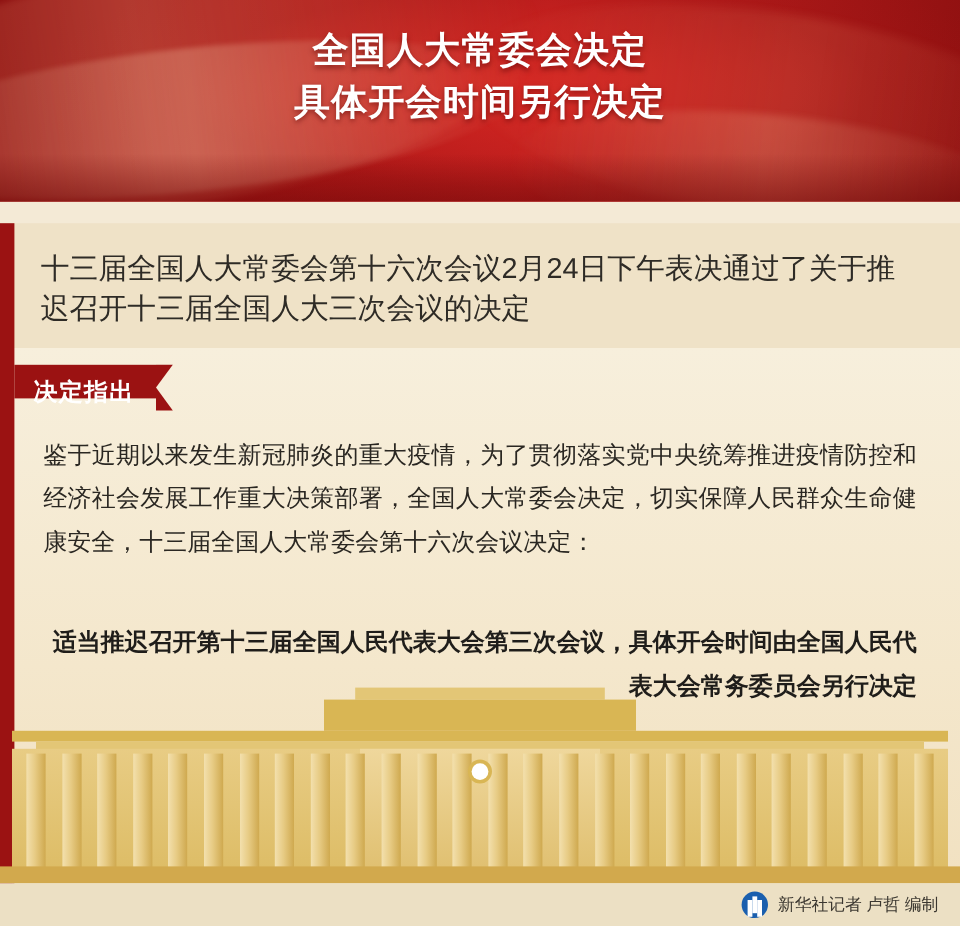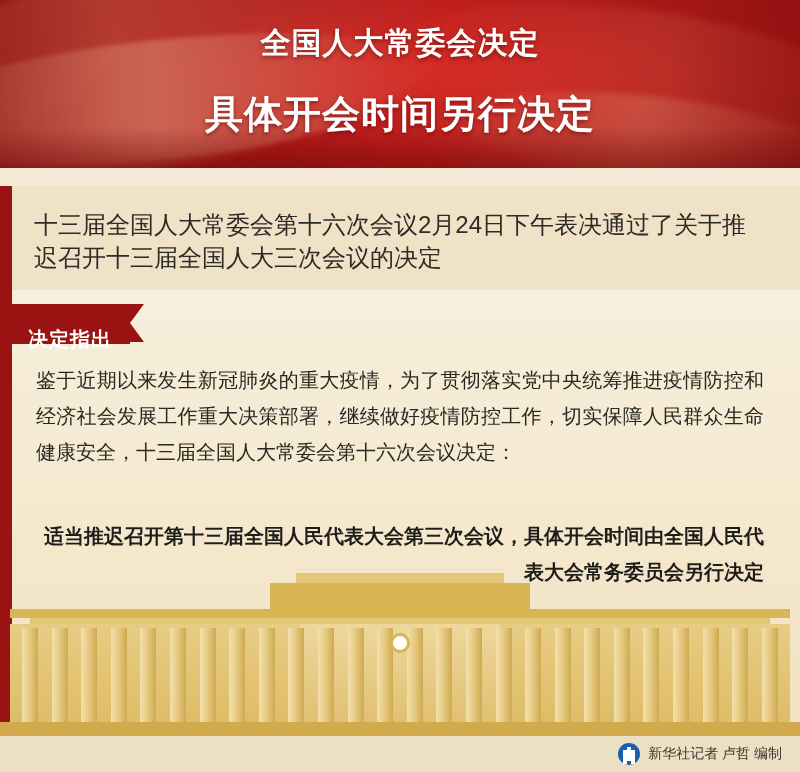--- a/index.html
+++ b/index.html
@@ -78,21 +78,21 @@
     left: 0; top: 22px;
     width: 800px;
     text-align: center;
     color: #ffffff;
     font-weight: bold;
     letter-spacing: 1px;
     text-shadow: 0 2px 4px rgba(80,0,0,0.55);
   }
   .title-line1 { font-size: 30px; line-height: 42px; }
   .title-line2 { font-size: 30px; line-height: 44px; }
-  .title-line3 { font-size: 38px; line-height: 44px; margin-top: 28px; }
+  .title-line3 { font-size: 30px; line-height: 44px; }
 
   
   .lead-wrap {
     position: absolute;
     left: 0; top: 186px;
     width: 800px;
     height: 104px;
     background: #efe2c7;
   }
   .lead-accent {
@@ -126,21 +126,21 @@
   }
   .ribbon {
     position: absolute;
     left: 12px; top: 14px;
     height: 24px;
     background: #9b1212;
     color: #ffffff;
     font-size: 20px;
     font-weight: bold;
     line-height: 38px;
-    padding: 16px 18px 0 16px;
+    padding: 4px 18px 0 16px;
     letter-spacing: 1px;
   }
   .ribbon-tail {
     position: absolute;
     left: 0; top: 0;
     width: 0; height: 0;
     border-top: 19px solid #9b1212;
     border-bottom: 19px solid #9b1212;
     border-right: 14px solid transparent;
     right: -14px;
@@ -296,21 +296,21 @@
   </div>
 
   <div class="body-wrap">
     <div class="body-accent"></div>
 
     <div class="ribbon">
       <span>决定指出</span>
       <span class="ribbon-tail"></span>
     </div>
 
-    <div class="para-normal">鉴于近期以来发生新冠肺炎的重大疫情，为了贯彻落实党中央统筹推进疫情防控和经济社会发展工作重大决策部署，继续做好疫情防控工作，切实保障人民群众生命健康安全，十三届全国人大常委会第十六次会议决定：</div>
+    <div class="para-normal">鉴于近期以来发生新冠肺炎的重大疫情，为了贯彻落实党中央统筹推进疫情防控和经济社会发展工作重大决策部署，全国人大常委会决定，切实保障人民群众生命健康安全，十三届全国人大常委会第十六次会议决定：</div>
     <div class="para-bold">适当推迟召开第十三届全国人民代表大会第三次会议，具体开会时间由全国人民代表大会常务委员会另行决定</div>
 
     <div class="building">
       <div class="b-center-top2"></div>
       <div class="b-center-top"></div>
       <div class="b-roof"></div>
       <div class="b-roof2"></div>
       <div class="b-body"></div>
       <div class="center-block"></div>
       <div class="columns">

